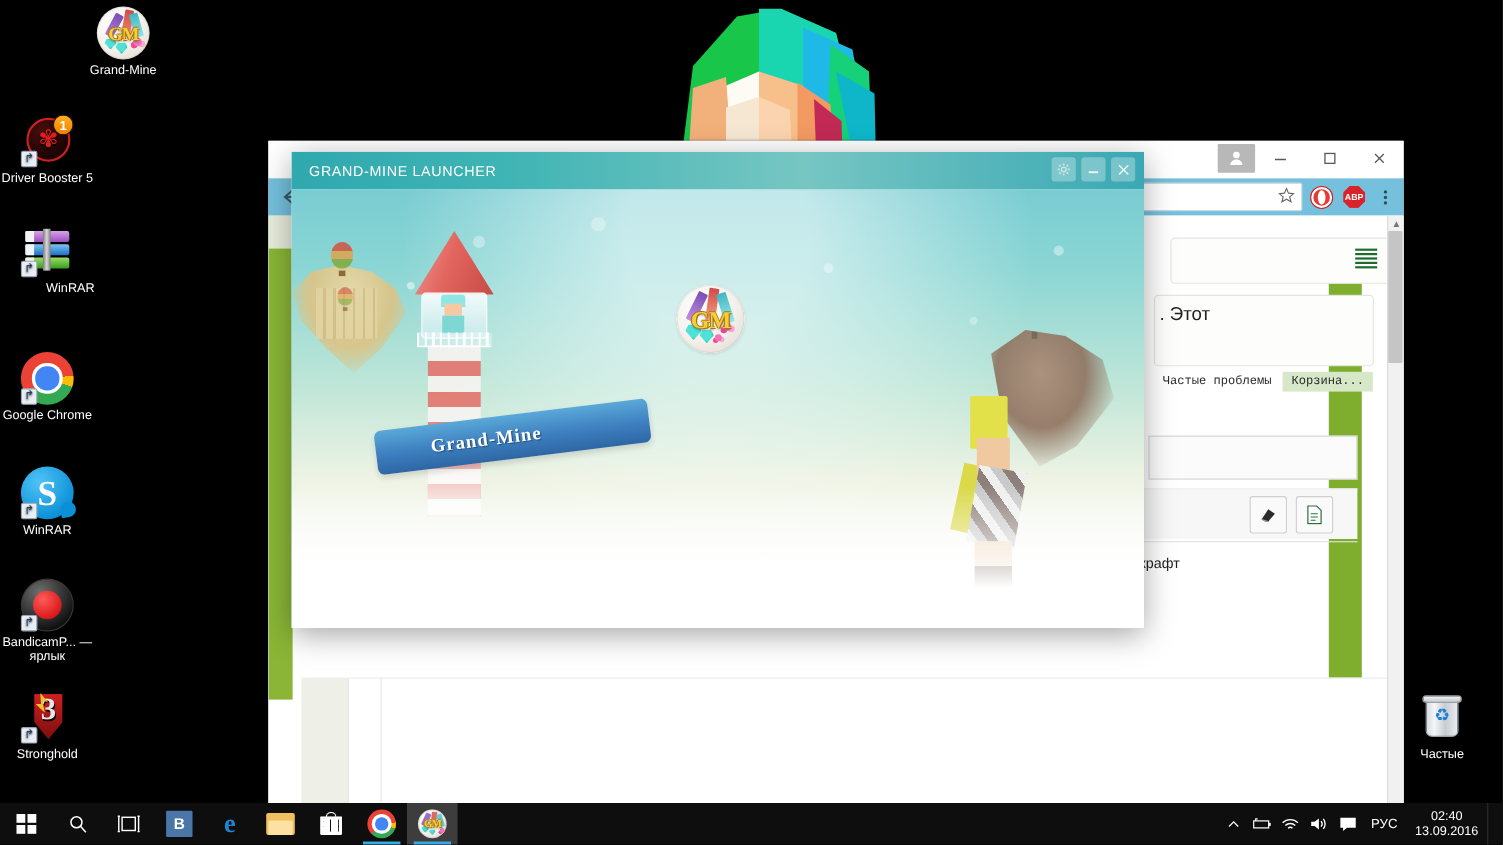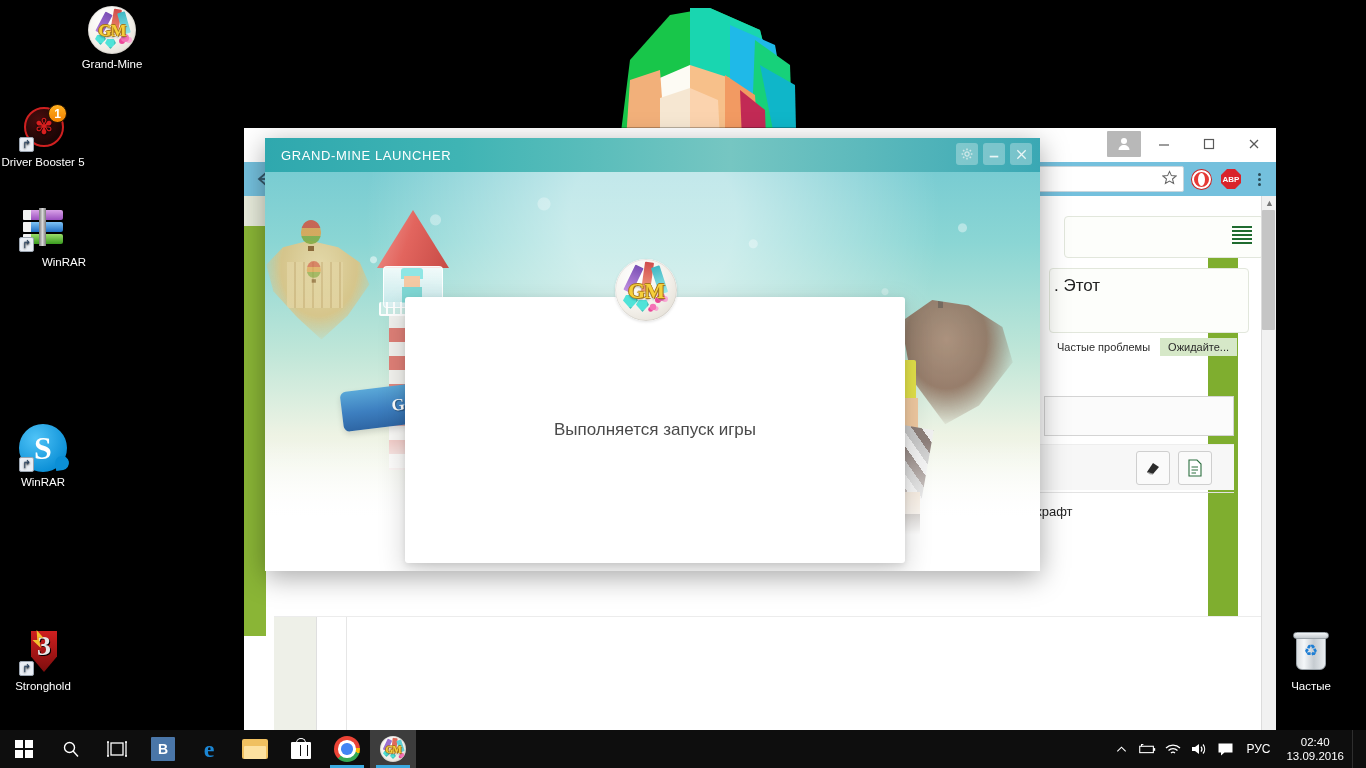--- a/index.html
+++ b/index.html
@@ -208,21 +208,21 @@
   .pg-card {
     position:absolute; background:#fdfefb; border:1px solid #e2e7dc; border-radius:4px;
   }
   .pg-card.c1 { left:820px; top:20px; width:200px; height:42px; }
   .pg-card.c2 { left:805px; top:72px; width:200px; height:65px; }
   .pg-listicon { position:absolute; right:24px; top:30px; width:20px; height:16px; }
   .pg-listicon i { display:block; height:2px; background:#1f6b2f; margin-bottom:2px; }
   .pg-text-esli {
     position:absolute; left:810px; top:80px; font-size:17px; color:#222; font-family:"Liberation Sans", sans-serif;
   }
-  .pg-tabs { position:absolute; left:805px; top:142px; display:flex; gap:2px; font-size:11px; }
+  .pg-tabs { position:absolute; left:805px; top:142px; display:flex; gap:2px; font-size:11px;font-family:Liberation Mono, monospace; }
   .pg-tab { padding:3px 8px; color:#2b2b2b; }
   .pg-tab.active { background:#d6e8c8; }
   .pg-input {
     position:absolute; left:800px; top:200px; width:190px; height:40px; background:#fbfbfb; border:1px solid #d4d4d4;
   }
   .pg-btnbar {
     position:absolute; left:790px; top:248px; width:200px; height:46px; background:#f7f7f7; border-top:1px solid #eee;
   }
   .pg-btn {
     position:absolute; top:6px; width:34px; height:34px; background:#fafafa; border:1px solid #cfcfcf; border-radius:3px;
@@ -485,29 +485,45 @@
         <div class="bk b2"></div>
           <div class="edge" style="top:18px;"></div>
         <div class="bk b3"></div>
           <div class="edge" style="top:30px;"></div>
         <div class="zip"></div>
         <div class="shortcut-arrow"></div>
       </div>
       <span class="label">WinRAR</span>
     </div>
 
+    <div class="desk-icon" style="left:0px; top:320px;">
+      <div class="glyph">
+        <div class="chrome-dot"></div>
+        <div class="shortcut-arrow"></div>
+      </div>
+      <span class="label">Google Chrome</span>
+    </div>
 
     <div class="desk-icon" style="left:0px; top:424px;">
       <div class="glyph ic-skype">
         <div class="s">S</div>
         <div class="shortcut-arrow"></div>
       </div>
       <span class="label">WinRAR</span>
     </div>
 
+    <div class="desk-icon" style="left:0px; top:526px;">
+      <div class="glyph ic-band">
+        <div class="outer">
+            <div class="inner"></div>
+          </div>
+        <div class="shortcut-arrow"></div>
+      </div>
+      <span class="label">BandicamP... — ярлык</span>
+    </div>
 
     <div class="desk-icon" style="left:0px; top:628px;">
       <div class="glyph ic-hold">
         <div class="shield">
             <span class="three">3</span>
           </div>
         <div class="flame"></div>
         <div class="shortcut-arrow"></div>
       </div>
       <span class="label">Stronghold</span>
@@ -589,21 +605,21 @@
           <i></i>
           <i></i>
           <i></i>
           <i></i>
         </div>
       <div class="pg-card c2"></div>
       <div class="pg-text-esli">. Этот</div>
 
       <div class="pg-tabs">
         <div class="pg-tab">Частые проблемы</div>
-        <div class="pg-tab active">Ожидайте...</div>
+        <div class="pg-tab active">Корзина...</div>
       </div>
 
       <div class="pg-input"></div>
       <div class="pg-btnbar">
         <div class="pg-btn b1">
           <svg width="18" height="18" viewBox="0 0 18 18">
             <polygon points="3,13 9,4 15,8 9,15" fill="#2b2b2b"></polygon>
             <polygon points="3,13 6,15 9,15" fill="#d8d8d8" stroke="#777" stroke-width=".6"></polygon>
           </svg>
         </div>
@@ -702,23 +718,20 @@
       <div class="mc-char">
         <div class="armL"></div>
           <div class="hair"></div>
           <div class="head"></div>
         <div class="torso"></div>
           <div class="legs"></div>
       </div>
 
       <div class="lc-fade"></div>
 
-      <div class="modal">
-        <div class="msg">Выполняется запуск игры</div>
-      </div>
       <div class="modal-logo">
         <div class="gm-badge">
           <div class="pick" style="left:14px; top:6px; height:28px; width:9px; background:linear-gradient(180deg,#7a4fb5,#c08fe0); transform:rotate(26deg);"></div>
           <div class="pick" style="left:28px; top:3px; height:30px; width:9px; background:linear-gradient(180deg,#cf4a4a,#f5a182); transform:rotate(8deg);"></div>
           <div class="pick" style="left:40px; top:7px; height:28px; width:9px; background:linear-gradient(180deg,#3fb7c4,#9aeaea); transform:rotate(-18deg);"></div>
           <div class="gem" style="left:8px; top:36px; width:15px; height:14px;"></div>
           <div class="gem" style="left:21px; top:41px; width:13px; height:12px;"></div>
           <div class="flower" style="left:42px; top:34px;"></div>
           <div class="flower" style="left:34px; top:44px; transform:scale(.8);"></div>
           <div class="gm-text" style="font-size:22px; margin-top:2px;">GM</div>

